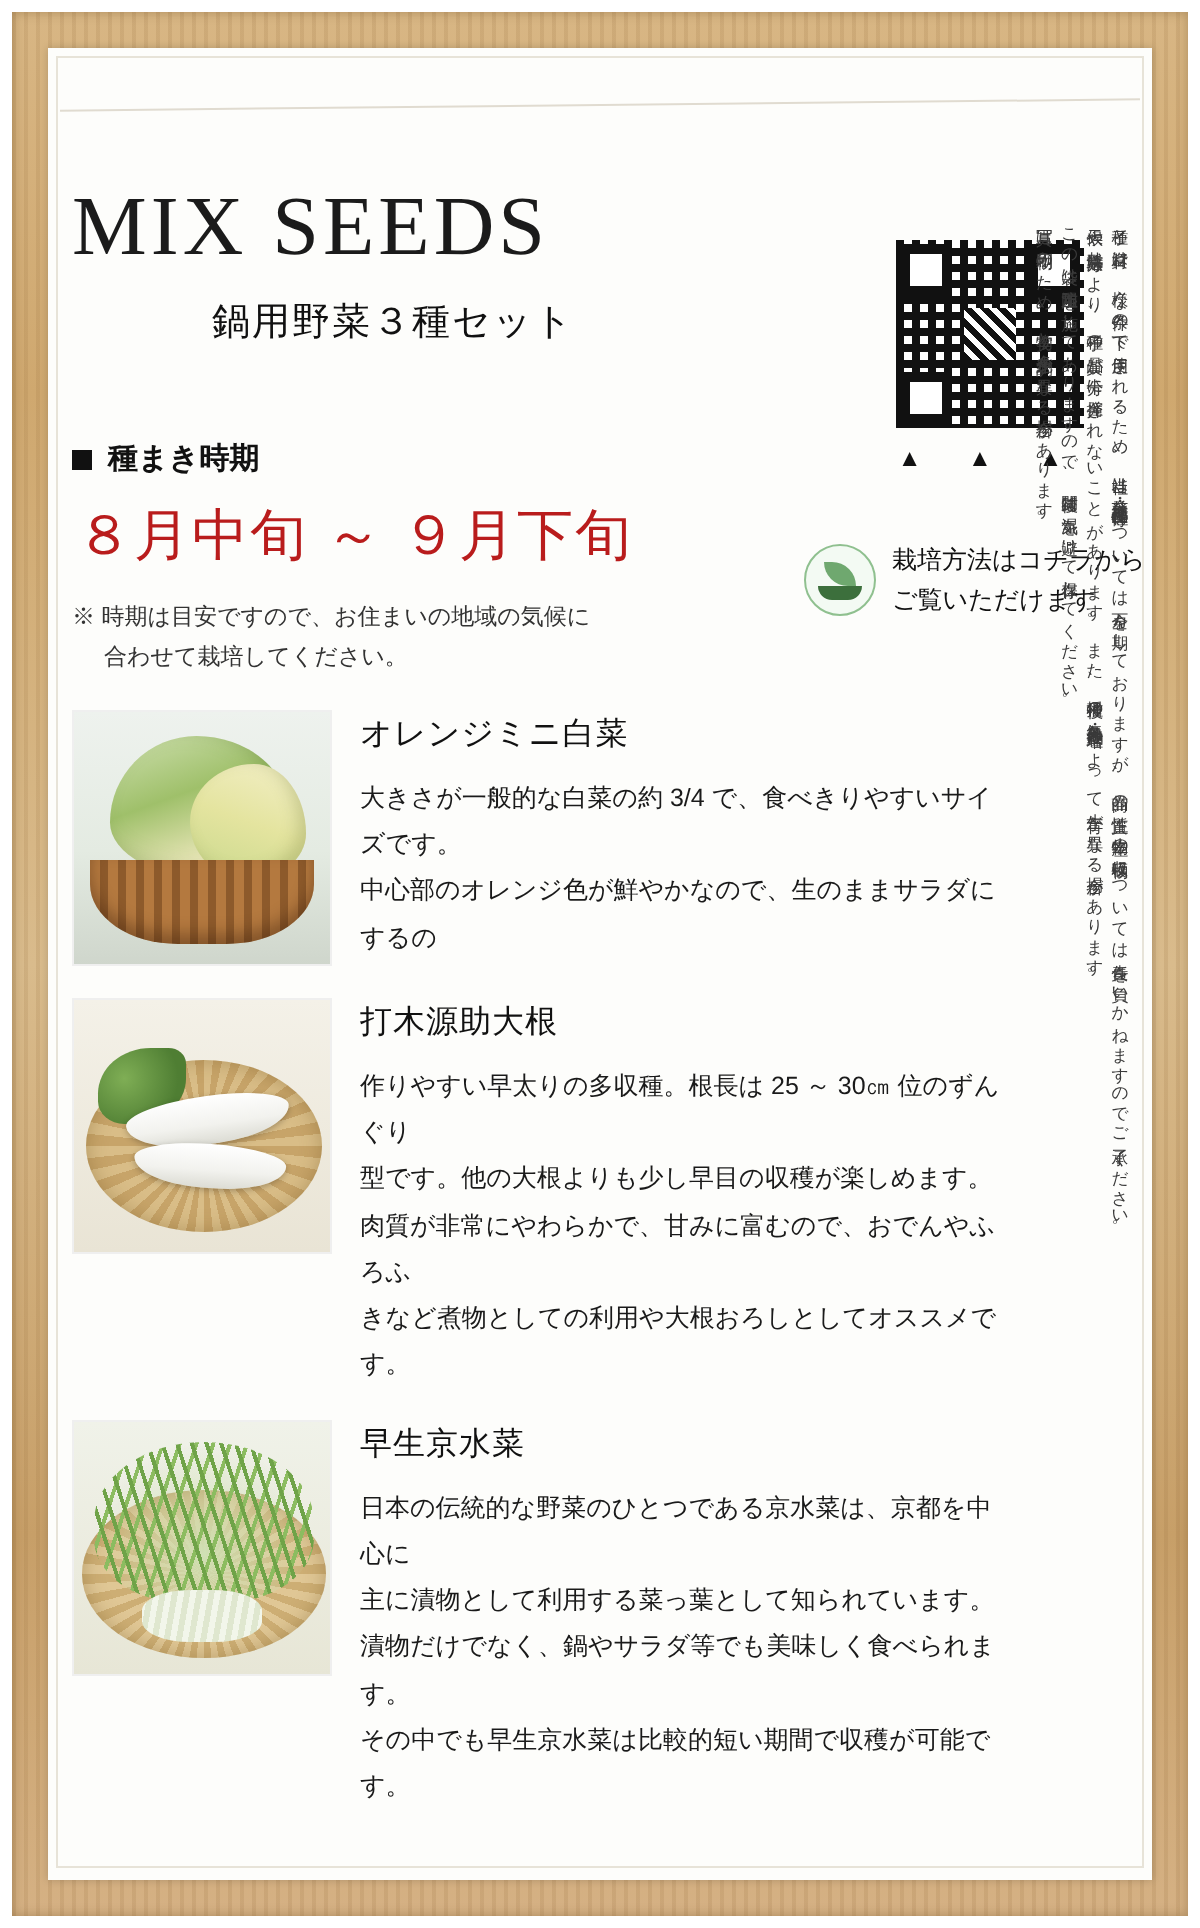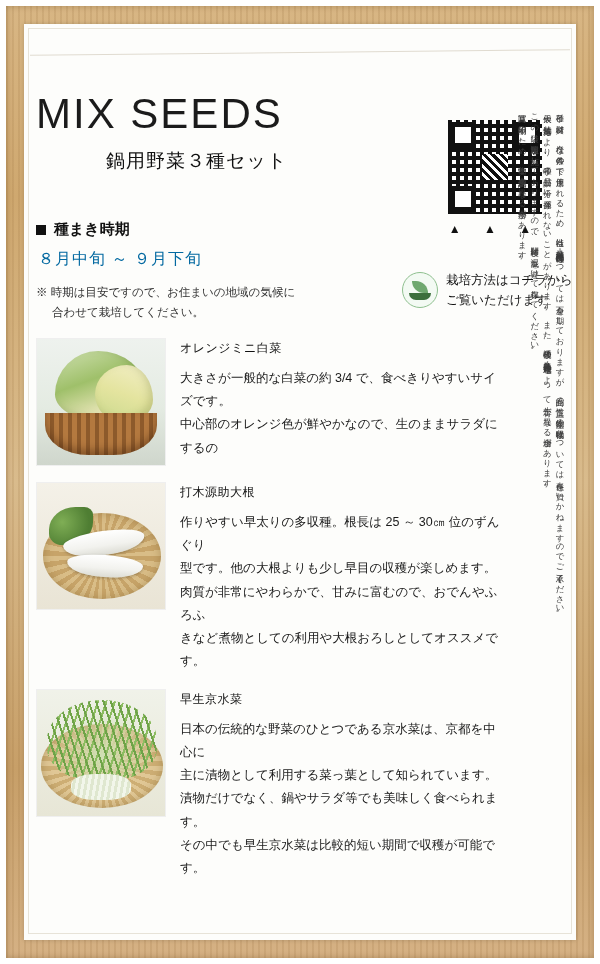--- a/index.html
+++ b/index.html
@@ -70,21 +70,21 @@
   
   .content {
     position: absolute;
     left: 36px;
     top: 92px;
     width: 470px;
     height: 790px;
   }
 
   .title {
-    font-family: Liberation Sans, sans-serif;
+    font-family: Liberation Serif, serif;
     font-size: 42px;
     letter-spacing: 2px;
     color: #1b1b1b;
     margin: 0;
     padding: 0 0 2px 0;
     font-weight: 400;
     line-height: 1.05;
   }
   .subtitle {
     font-size: 19px;
@@ -187,22 +187,22 @@
     font-weight: bold;
   }
   .sq {
     display: inline-block;
     width: 10px; height: 10px;
     background: #111;
     margin-right: 8px;
   }
   .period {
     margin-top: 10px;
-    font-size: 16px;
-    color: #0369a1;
+    font-size: 28px;
+    color: #b91c1c;
     position: relative;
     display: inline-block;
     padding: 0 6px 3px 2px;
     letter-spacing: 1px;
   }
   .period-hl {
     position: absolute;
     left: 0; right: 0; bottom: 0px;
     height: 11px;
     background: #e3e7c8;
@@ -228,21 +228,21 @@
     flex: 0 0 auto;
     position: relative;
     overflow: hidden;
     border: 1px solid #efefef;
     box-sizing: border-box;
   }
   .item-body {
     padding-left: 14px;
   }
   .item-title {
-    font-size: 12px;
+    font-size: 16px;
     color: #111;
     margin: 2px 0 10px 0;
     letter-spacing: 0.5px;
   }
   .item-desc {
     font-size: 12.5px;
     color: #1a1a1a;
     line-height: 1.85;
   }
 

